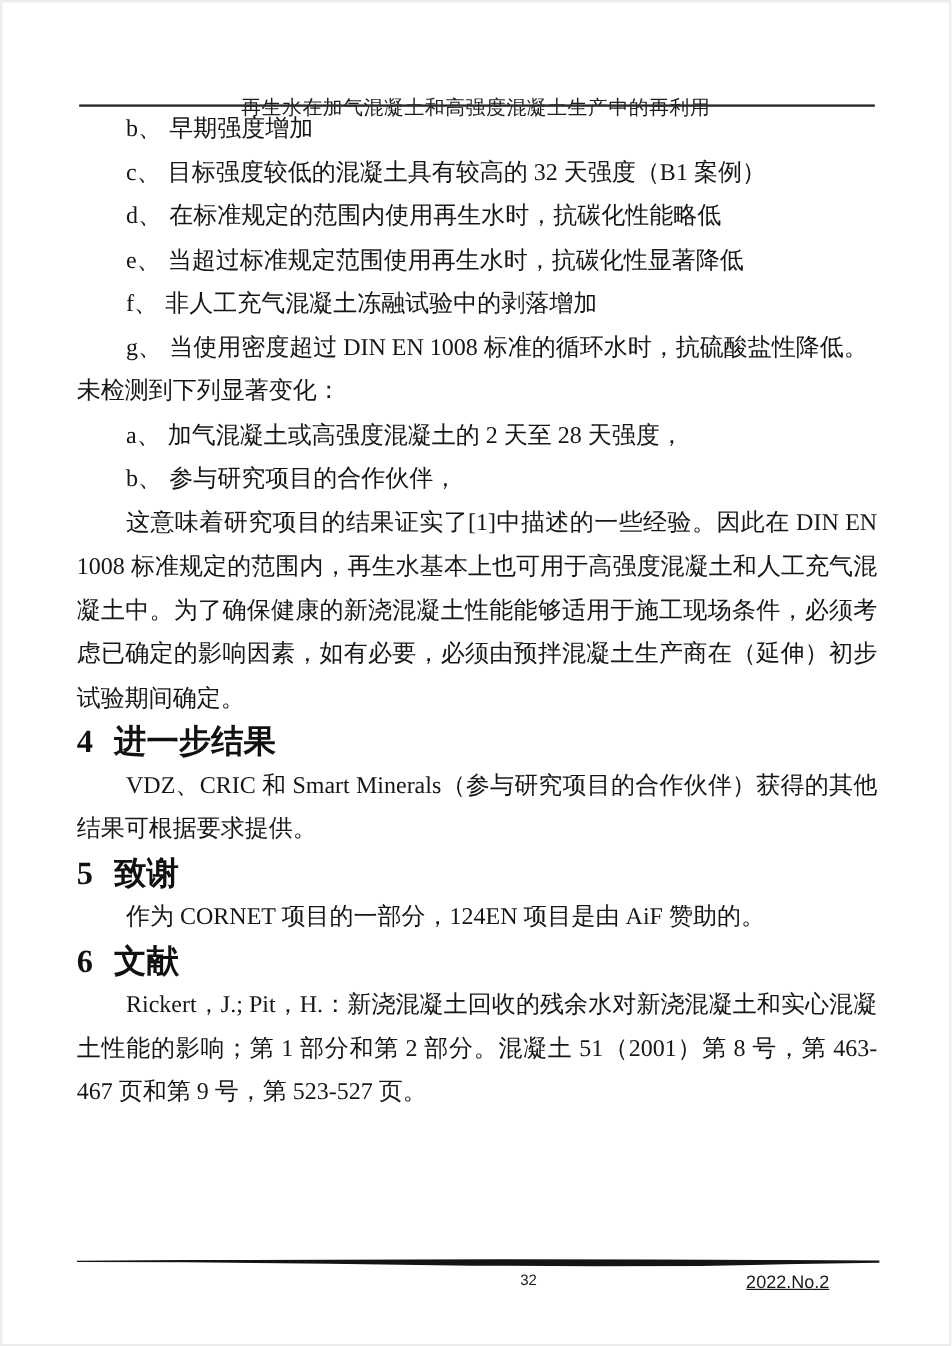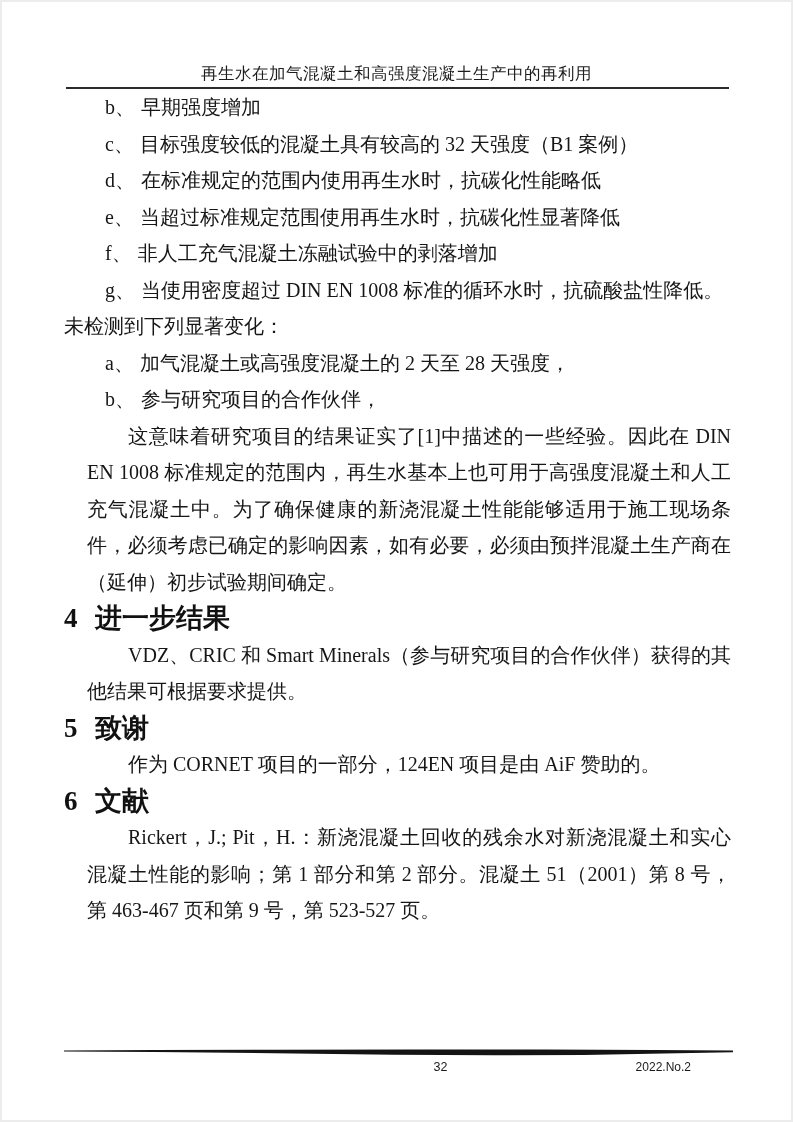--- a/index.html
+++ b/index.html
@@ -14,21 +14,21 @@
     background: #ffffff;
     overflow: hidden;
     box-sizing: border-box;
     border: 2px solid #ececec;
     font-family: "Liberation Serif", "DejaVu Serif", serif;
     color: #161616;
   }
   
   .running-head {
     position: absolute;
-    top: 61px;
+    top: 77px;
     left: 0;
     width: 100%;
     text-align: center;
     font-size: 16.5px;
     letter-spacing: 0.5px;
     color: #1d1d1d;
   }
   .header-rule {
     position: absolute;
     top: 85px;
@@ -52,21 +52,20 @@
   }
   .li-label {
     margin-right: 6px;
   }
   .para {
     text-align: justify;
     text-justify: inter-ideograph;
   }
   .para.indent {
     text-indent: 41px;
-    margin-left: 23px;
   }
   .section-heading {
     font-weight: bold;
     font-size: 27px;
     line-height: 36.5px;
     font-family: "Liberation Sans", "DejaVu Sans", sans-serif;
     color: #111;
   }
   .sec-num {
     display: inline-block;
@@ -90,23 +89,24 @@
     text-align: center;
     font-size: 12.5px;
     font-family: "Liberation Sans", "DejaVu Sans", sans-serif;
     color: #1a1a1a;
     padding-left: 44px;
   }
   .footer-issue {
     position: absolute;
     top: 1058px;
     right: 100px;
-    font-size: 12px;
+    font-size: 15px;
     font-family: "Liberation Sans", "DejaVu Sans", sans-serif;
     color: #1a1a1a;
+    text-decoration: underline;
   }
 </style>
 </head>
 <body>
 
 <div class="page">
 
   <div class="running-head">再生水在加气混凝土和高强度混凝土生产中的再利用</div>
   <div class="header-rule"></div>
 

